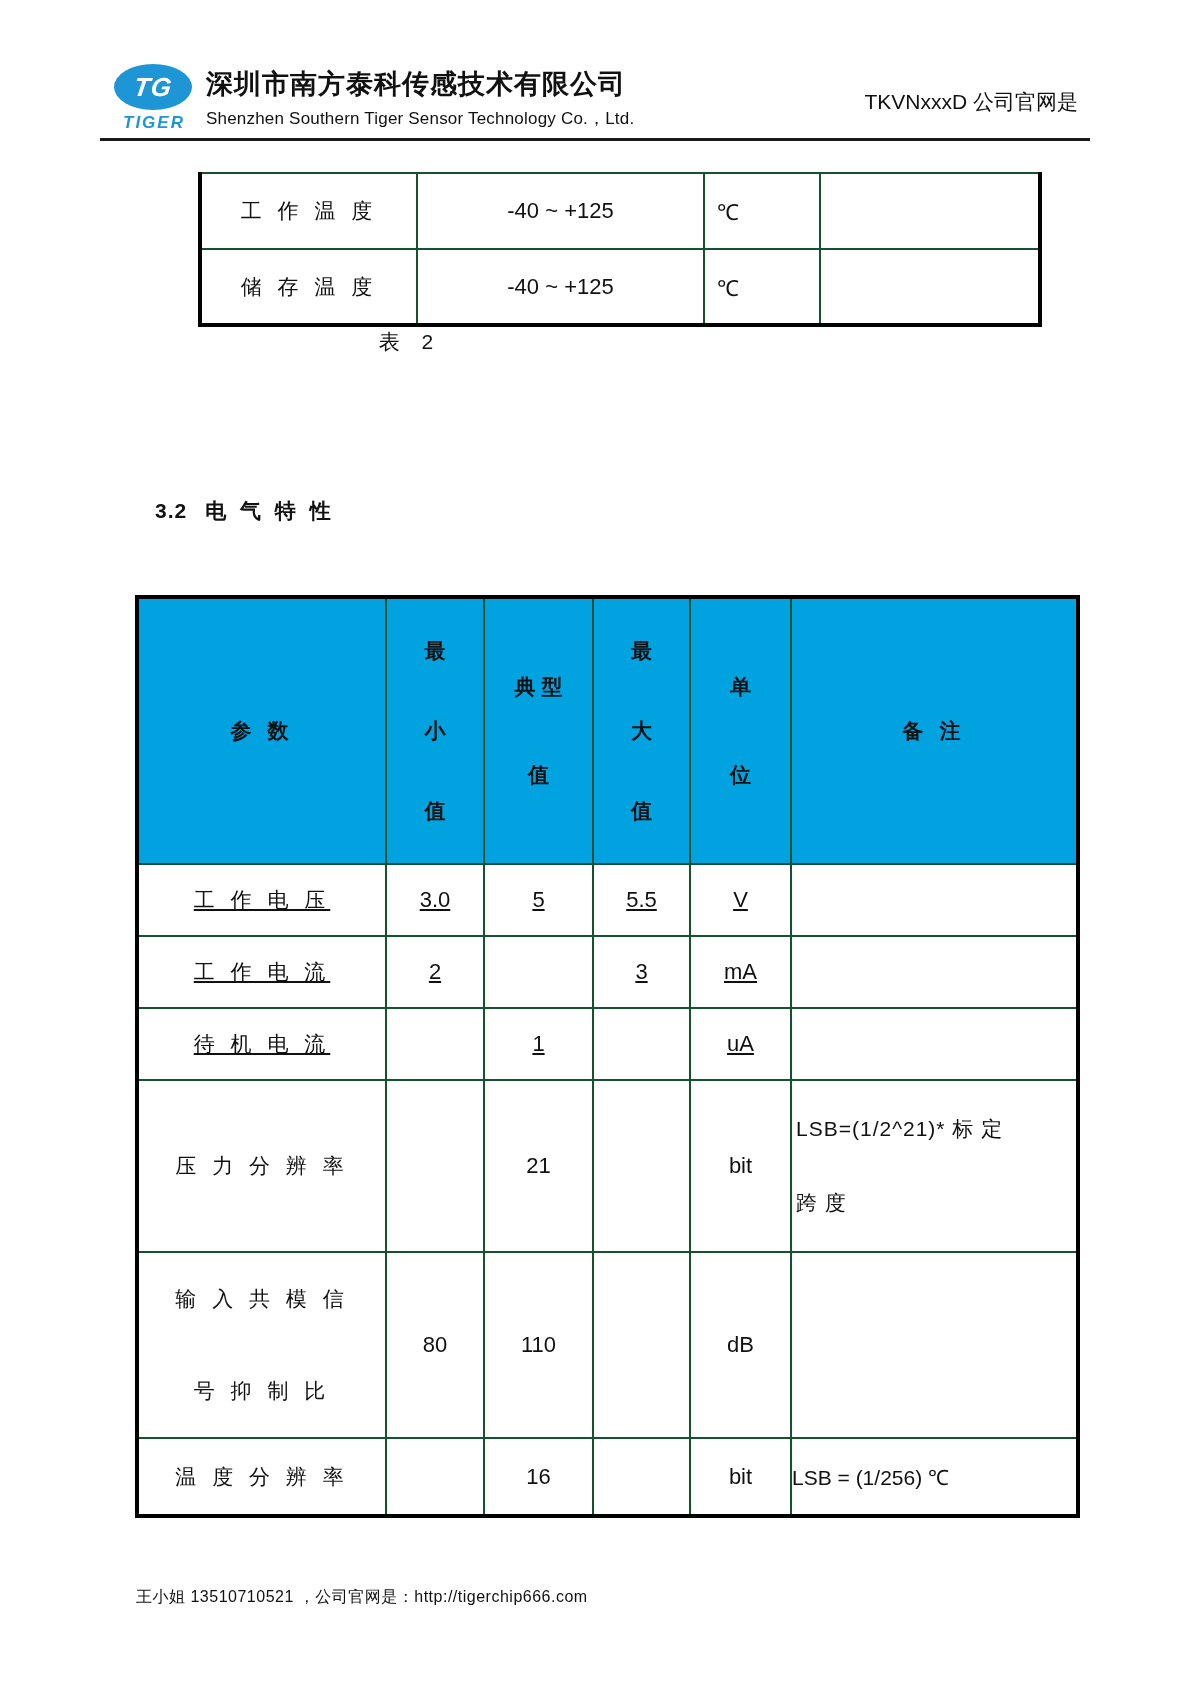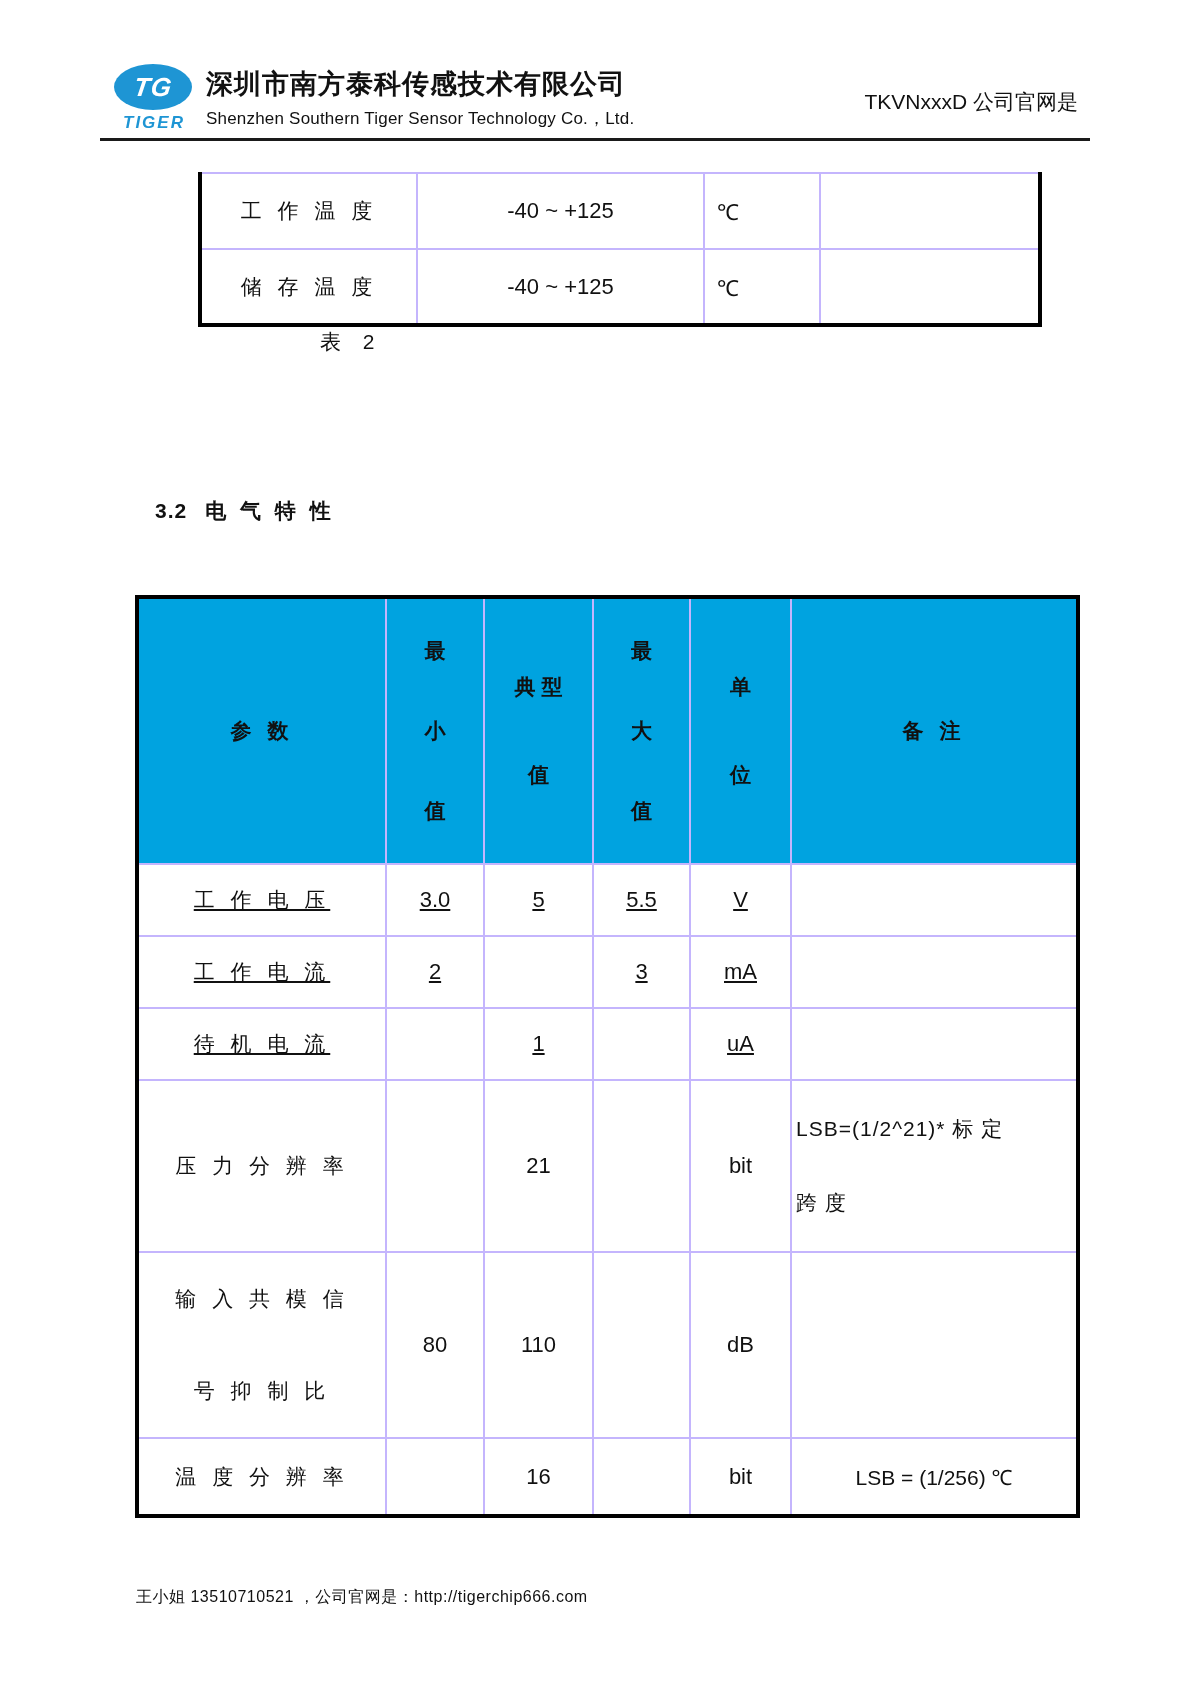--- a/index.html
+++ b/index.html
@@ -46,38 +46,38 @@
     position:absolute;top:88px;right:112px;
     font-size:21px;
   }
   .header-rule{
     position:absolute;left:100px;top:138px;
     width:990px;height:3px;background:#1a1a1a;
   }
 
   
   table{border-collapse:collapse;table-layout:fixed;}
-  td,th{border:2px solid #c4b5fd;padding:0;overflow:hidden;}
+  td,th{border:2px solid #14532d;padding:0;overflow:hidden;}
   .cell-center{text-align:center;}
   .cell-left{text-align:left;padding-left:12px;}
   .num{font-size:22px;}
   .cjk{font-size:21px;letter-spacing:5px;}
 
   
   .temp-table{
     position:absolute;left:198px;top:172px;
     width:840px;
     border:4px solid #000;border-top-width:2px;
   }
   .temp-table tr{height:76px;}
 
   
   .table-caption{
     position:absolute;left:320px;top:328px;width:180px;
-    text-align:left;font-size:21px;letter-spacing:8px;
+    text-align:center;font-size:21px;letter-spacing:8px;
   }
 
   
   .section-heading{
     position:absolute;left:155px;top:497px;
     font-size:21px;font-weight:bold;letter-spacing:4px;
   }
   .section-heading .sec-num{margin-right:18px;letter-spacing:1px;}
 
   
@@ -92,21 +92,21 @@
   }
   .h3line div{line-height:80px;}
   .h2line div{line-height:88px;}
   .row-std{height:72px;text-decoration:underline;}
   .row-std-last{height:78px;}
   .row-tall-a{height:172px;}
   .row-tall-b{height:170px;}
   .two-line-param div{line-height:92px;}
   .remark-left{text-align:left;padding-left:4px;font-size:21px;}
   .remark-left div{line-height:74px;letter-spacing:1px;}
-  .remark-center{text-align:center;font-size:21px;}
+  .remark-center{font-size:21px;}
 
   
   .footer{
     position:absolute;left:104px;top:1578px;
     font-size:16px;line-height:38px;letter-spacing:0.5px;margin-left:32px;
   }
 </style>
 </head>
 <body>
 

